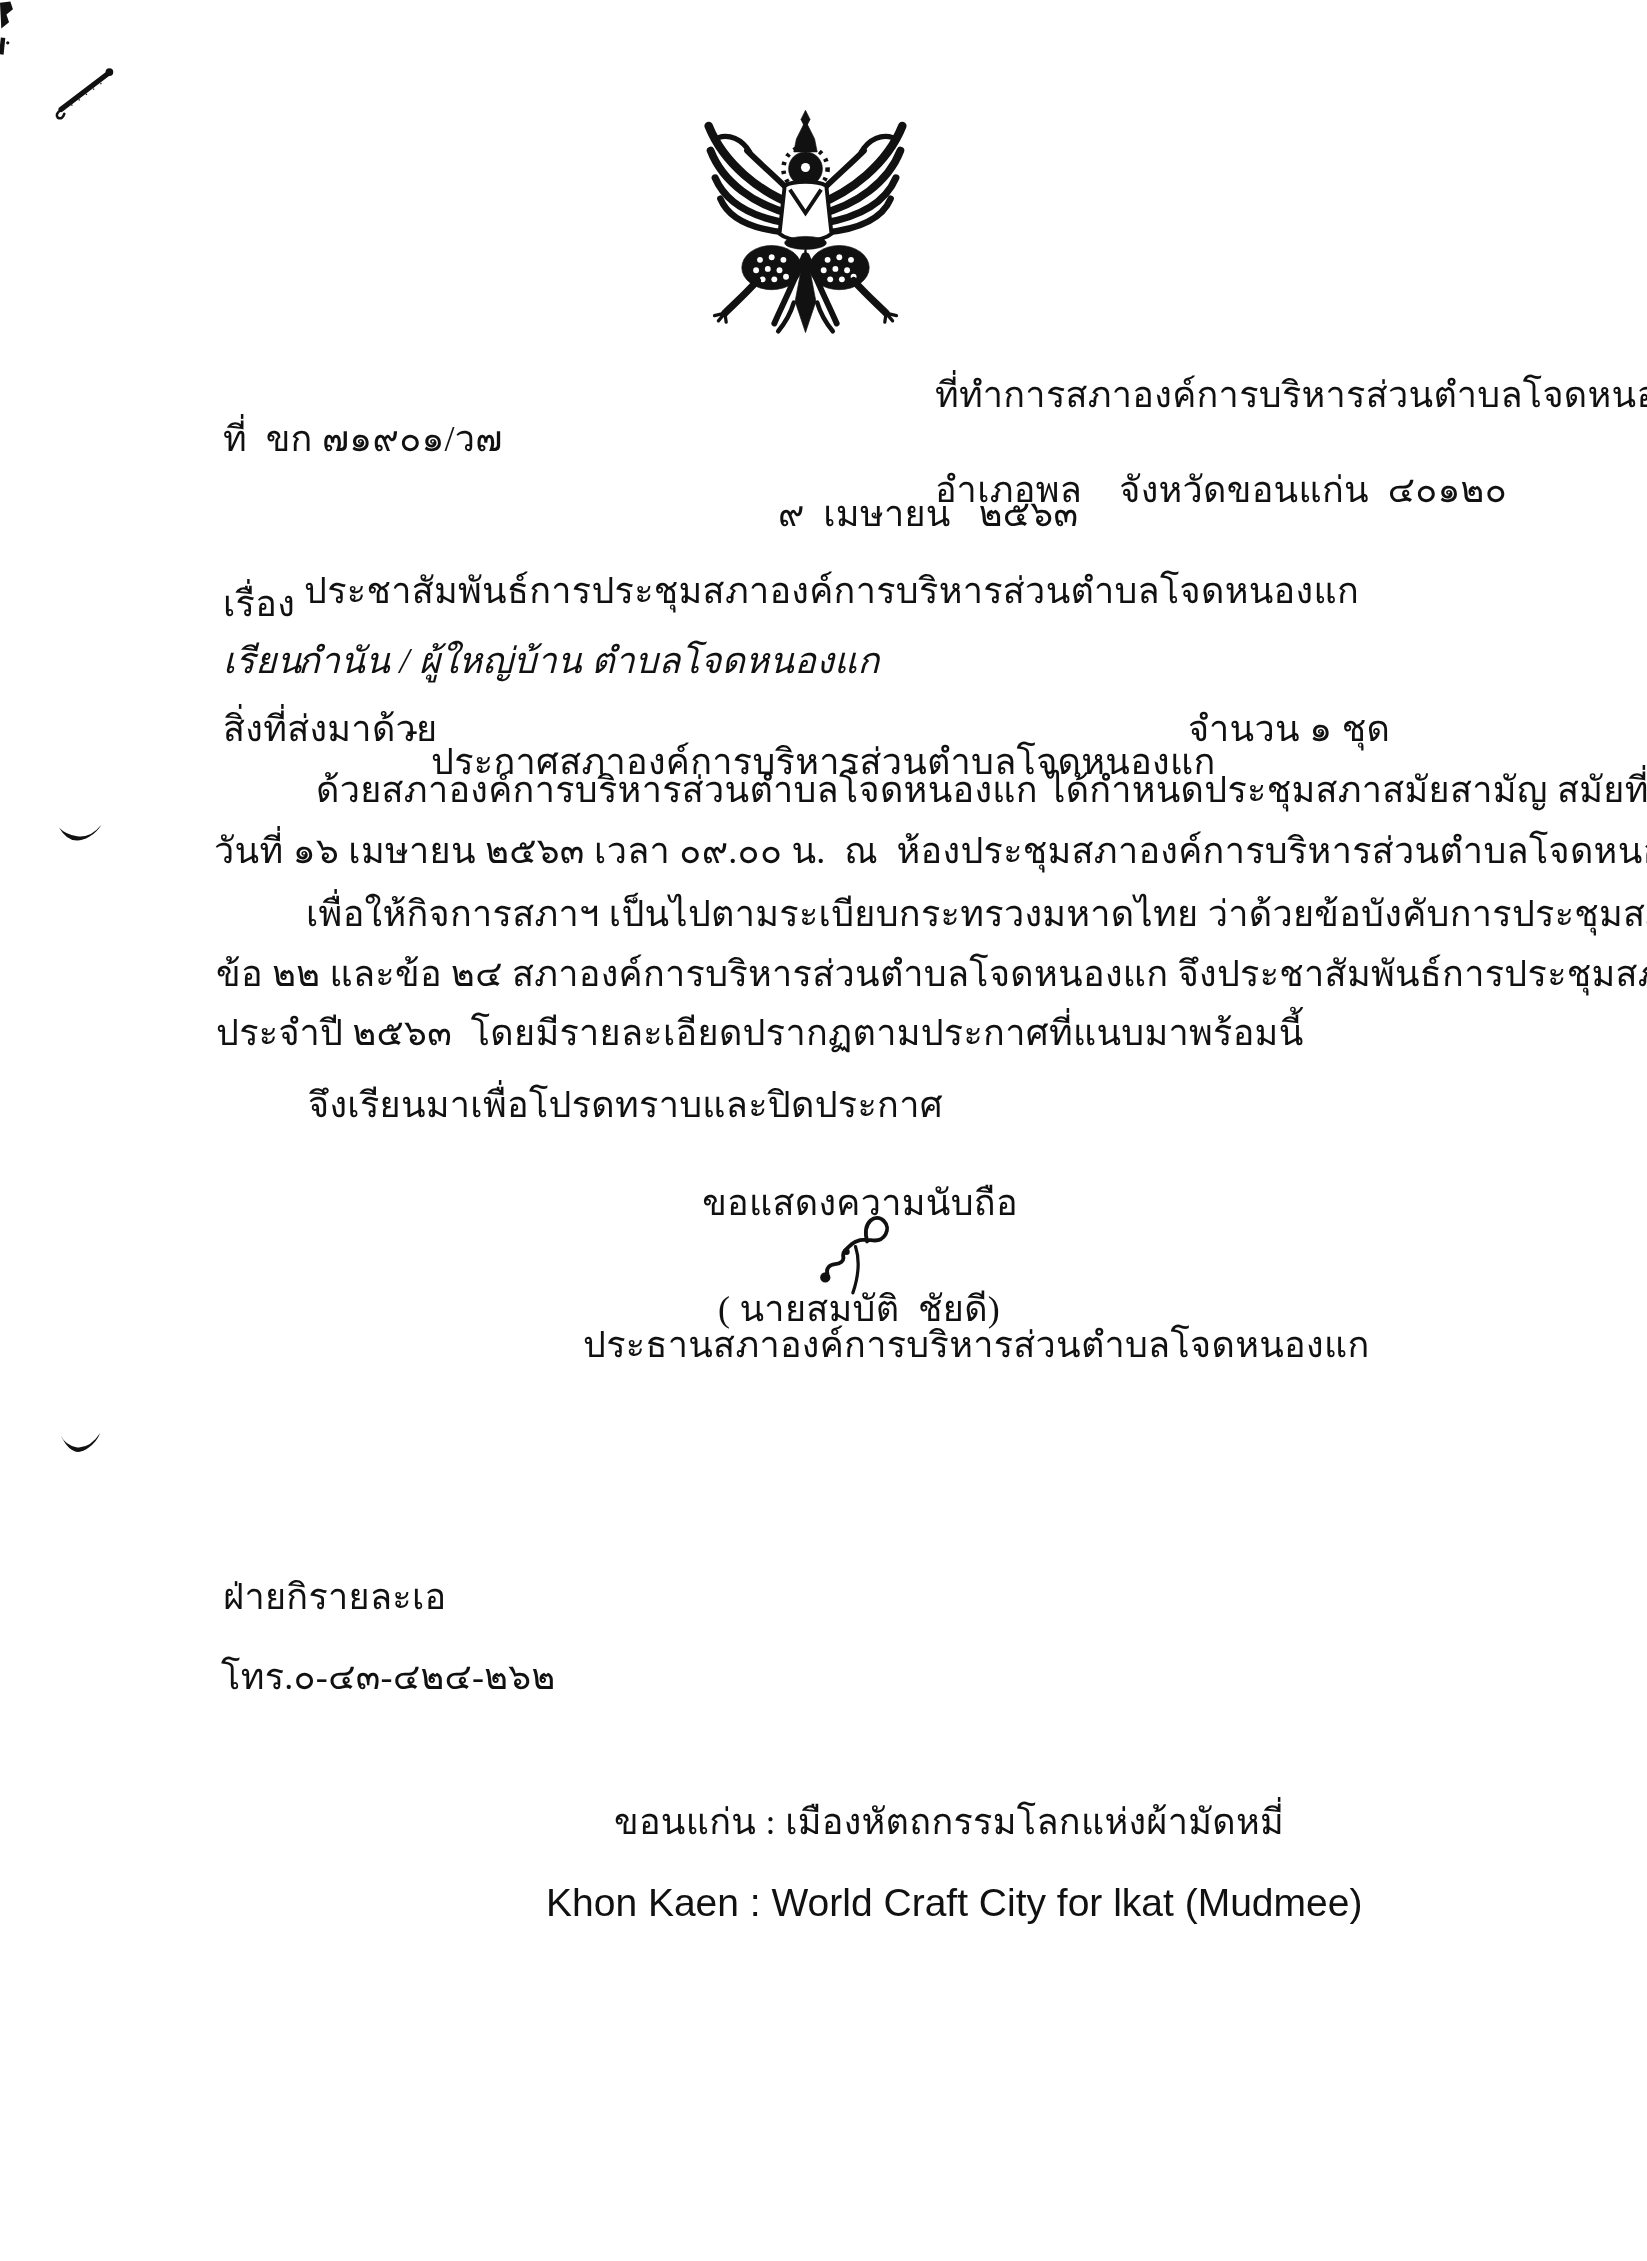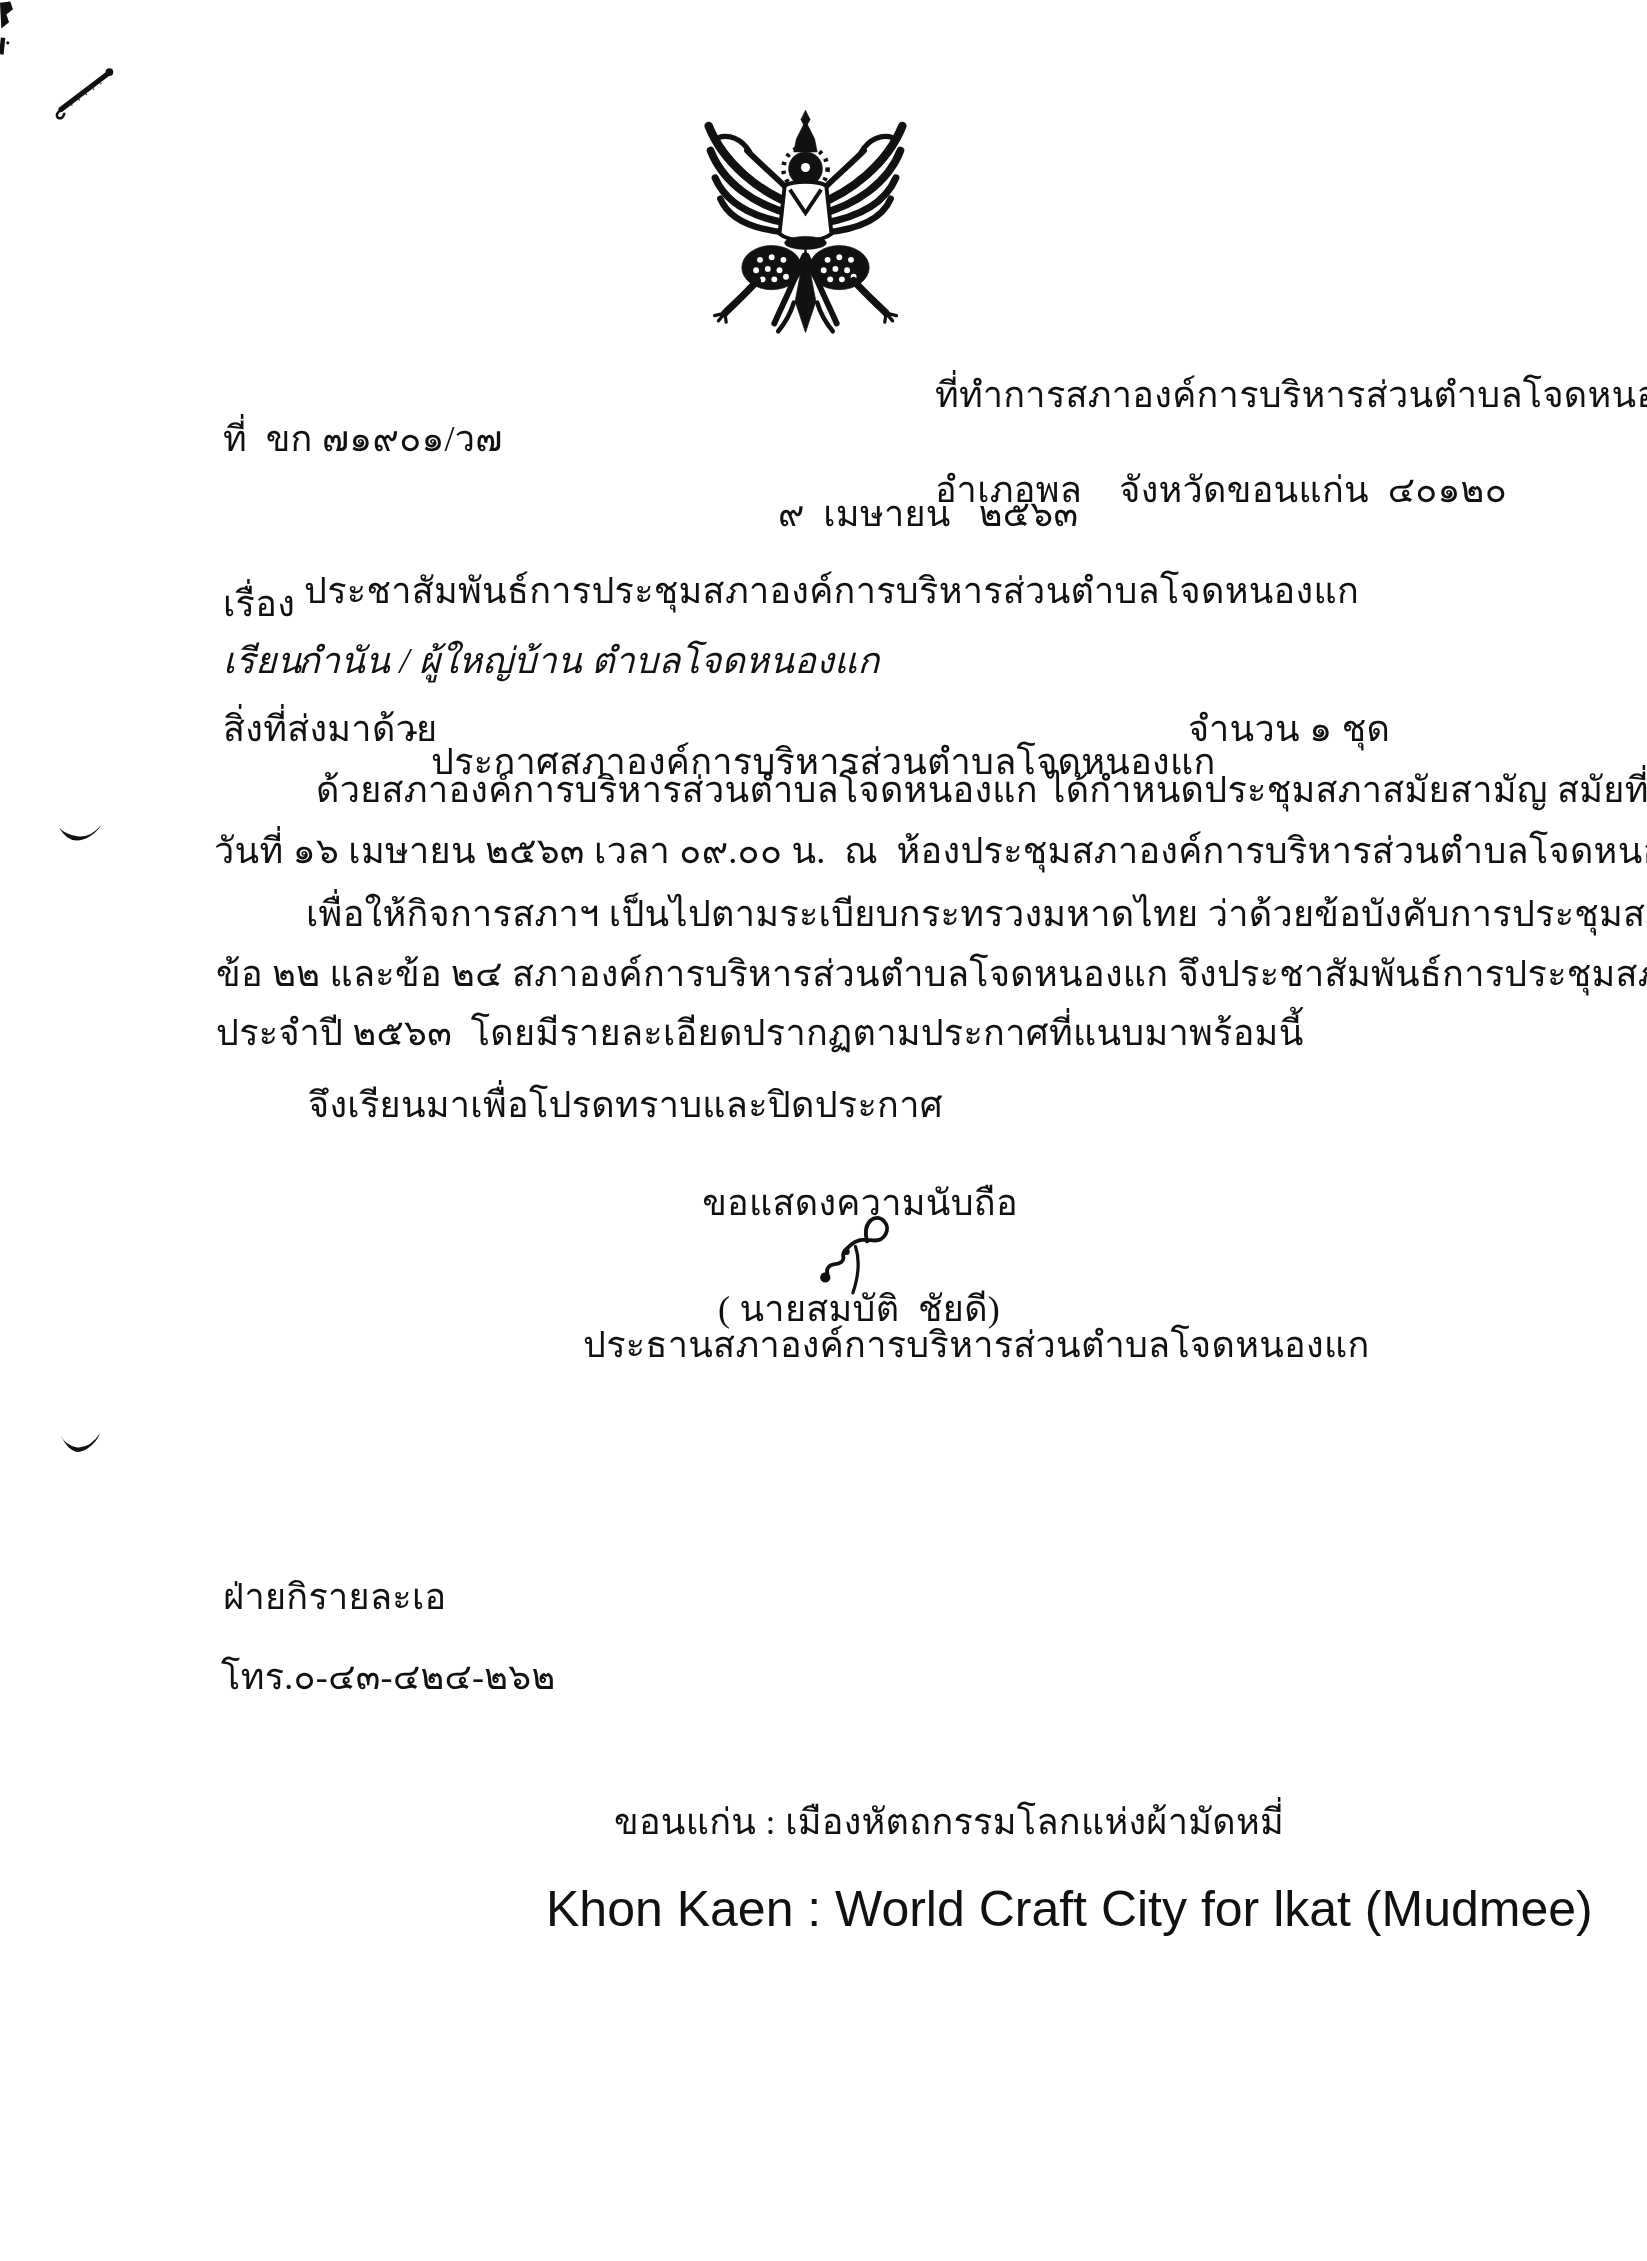--- a/index.html
+++ b/index.html
@@ -14,21 +14,21 @@
   }
   .t{
     position:absolute;
     font-size:36px;
     line-height:1.15;
     white-space:pre;
     color:#111;
     letter-spacing:0.3px;
   }
   .center{text-align:center;white-space:pre;}
-  .eng{font-family:"Liberation Sans","DejaVu Sans",sans-serif;font-size:50px;letter-spacing:0;}
+  .eng{font-family:"Liberation Sans","DejaVu Sans",sans-serif;font-size:39px;letter-spacing:0;}
   .gfx{position:absolute;}
   svg{display:block;}
 </style>
 </head>
 <body>
 
 <div class="page">
 
   <div class="gfx" style="left:0;top:0;width:19.4px;height:65px;">
     <svg width="19.4" height="65" viewBox="0 0 30 100">

